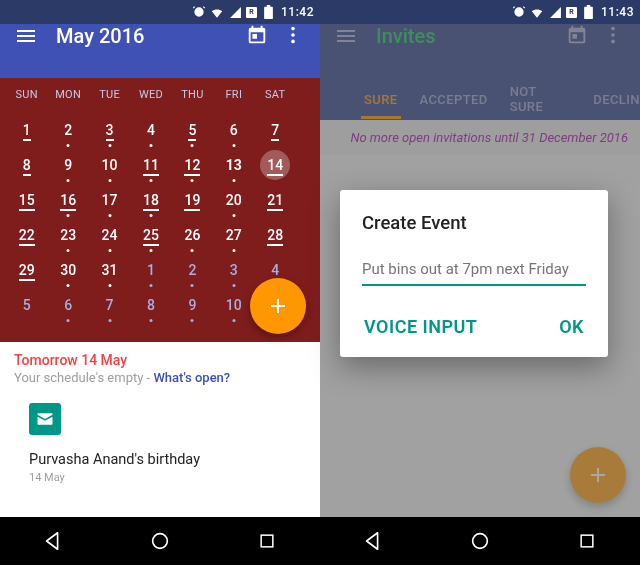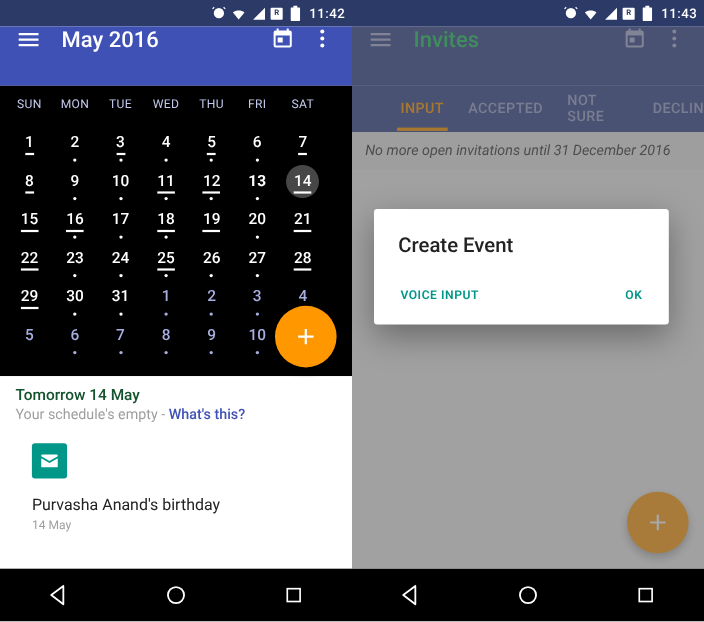--- a/index.html
+++ b/index.html
@@ -13,21 +13,21 @@
   .statusbar .rbox { width:11px; height:11px; background:#fff; color:#2b3a67; font-size:7px; font-weight:700; display:flex; align-items:center; justify-content:center; border-radius:1px; }
 
   
   .appbar { height: 54px; background: #3f51b5; color: #fff; display: flex; padding: 0 8px; }
   .appbar.dim { background: #3a4a8f; color: #22c55e; }
   .appbar .ham { width:24px; height:24px; margin-right:18px; margin-left:6px; }
   .appbar .title { font-size: 20px; font-weight: 500; flex: 1; }
   .appbar .rico { width:24px; height:24px; margin: 0 6px; }
 
   
-  .calwrap { background:#000000; color:#fff; padding: 4px 24px 18px 6px; }
+  .calwrap { background:#7f1d1d; color:#fff; padding: 4px 24px 18px 6px; }
   .dowrow { display:flex; }
   .dowrow .cell, .row .cell { flex:1; text-align:center; }
   .dowrow .cell { font-size:11px; color:#c3c9ec; padding:6px 0 10px 0; font-weight:400; letter-spacing:0.3px; }
   .row { display:flex; margin: 3px 0; }
   .row .cell { position:relative; height:32px; display:flex; align-items:center; justify-content:center; }
   .daynum { font-size:14px; font-weight:500; position:relative; display:inline-block; }
   .ul .daynum::after { content:""; position:absolute; left:0; right:0; bottom:-3px; height:2px; background:#fff; }
   .dot .daynum::before { content:""; position:absolute; left:50%; transform:translateX(-50%); bottom:-9px; width:3px; height:3px; background:#fff; border-radius:50%; }
   .dim-day .daynum { color:#a7aee0; }
   .dim-day.dot .daynum::before { background:#a7aee0; }
@@ -37,45 +37,45 @@
   
   .fab { position:absolute; width:56px; height:56px; background:#ff9800; border-radius:50%; display:flex; align-items:center; justify-content:center; box-shadow:0 4px 8px rgba(0,0,0,0.3); }
   .fab.left { right:14px; top:278px; }
   .fab.right { right:14px; bottom:62px; }
   .fab.right.dim { opacity:0.9; }
   .fab .plus { color:#fff; }
 
   
   .list { flex:1; background:#fff; overflow:hidden; }
   .tomorrow { padding:10px 14px 2px 14px; }
-  .tomorrow .line1 { font-size:14px; font-weight:500; color:#14532d; }
+  .tomorrow .line1 { font-size:14px; font-weight:500; color:#ef4444; }
   .tomorrow .line2 { font-size:13px; color:#9e9e9e; margin-top:2px; }
   .tomorrow .line2 .whats { color:#3f51b5; font-weight:500; }
   .event { display:flex; align-items:flex-start; padding:14px 29px; gap:16px;flex-direction:column; }
   .envico { width:32px; height:32px; background:#009688; border-radius:3px; display:flex; align-items:center; justify-content:center; margin-top:2px; }
   .event .etitle { font-size:14.5px; color:#222; }
   .event .edate { font-size:11px; color:#9e9e9e; margin-top:3px; }
 
   
   .tabs { background:#3a4a8f; height:42px; display:flex; align-items:center; padding-left:44px; gap:22px; font-size:13px; font-weight:500; letter-spacing:0.4px; }
   .tab { color:#9aa3cf; position:relative; }
   .tab.active { color:#ff9800; }
   .tab.active::after { content:""; position:absolute; left:-3px; right:-3px; bottom:-12px; height:3px; background:#ff9800; }
-  .msgstrip { background:#e8e8e8; font-style:italic; font-size:13px; color:#404040; padding:10px 12px; text-align:left; }
+  .msgstrip { background:#e8e8e8; font-style:italic; font-size:13px; color:#a21caf; padding:10px 12px; text-align:right; }
   .rightbody { flex:1; background:#eeeeee; }
 
   .scrim { position:absolute; top:24px; left:0; right:0; bottom:48px; background:rgba(90,90,90,0.52); }
 
   
   .dialog { position:absolute; left:20px; right:32px; top:190px; background:#fff; border-radius:3px; box-shadow:0 10px 30px rgba(0,0,0,0.35); padding:22px 22px 14px 22px; }
   .dialog .dtitle { font-size:18.5px; font-weight:500; color:#222; margin-bottom:22px; }
   .dialog .field { position:relative; margin-bottom:24px; }
   .dialog .input { width:100%; border:none; border-bottom:2px solid #009688; font-size:15px; color:#bdbdbd; padding:4px 0 6px 0; outline:none; background:transparent; }
   .dialog .actions { display:flex; justify-content:space-between; align-items:center; }
-  .dialog .actbtn { font-size:11px; font-weight:600; color:#009688; letter-spacing:0.5px; padding:6px 2px; }
+  .dialog .actbtn { font-size:18px; font-weight:600; color:#009688; letter-spacing:0.5px; padding:6px 2px; }
 
   
   .navbar { height:48px; background:#000; display:flex; align-items:center; justify-content:space-around; }
   .navbar .nbtn { width:26px; height:26px; display:flex; align-items:center; justify-content:center; }
 
   svg { display:block; }
 </style>
 </head>
 <body>
 
@@ -276,21 +276,21 @@
             <span class="daynum">11</span>
           </div>
         </div>
       </div>
   </div>
 
   <div class="list">
     <div class="tomorrow">
       <div class="line1">Tomorrow  14 May</div>
       <div class="line2">
-        <span>Your schedule's empty - </span><span class="whats">What's this?</span>
+        <span>Your schedule's empty - </span><span class="whats">What's open?</span>
       </div>
     </div>
     <div class="event">
       <span class="envico">
           <svg width="20" height="20" viewBox="0 0 24 24" fill="#fff">
             <path d="M4 5h16a1 1 0 011 1v1l-9 5-9-5V6a1 1 0 011-1zm-1 4.2l9 5 9-5V18a1 1 0 01-1 1H4a1 1 0 01-1-1z"></path>
           </svg>
         </span>
       <div>
         <div class="etitle">Purvasha Anand's birthday</div>
@@ -367,41 +367,44 @@
     <span class="rico">
         <svg width="22" height="22" viewBox="0 0 24 24" fill="#aab1d4">
           <circle cx="12" cy="5" r="2"></circle>
           <circle cx="12" cy="12" r="2"></circle>
           <circle cx="12" cy="19" r="2"></circle>
         </svg>
       </span>
   </div>
 
   <div class="tabs" id="tabs-right">
-      <span class="tab active">INPUT</span>
+      <span class="tab active">SURE</span>
       <span class="tab">ACCEPTED</span>
       <span class="tab">NOT SURE</span>
       <span class="tab">DECLIN</span>
     </div>
 
   <div class="msgstrip">No more open invitations until 31 December 2016</div>
   <div class="rightbody"></div>
 
   <div class="fab right dim">
     <span class="plus">
         <svg width="24" height="24" viewBox="0 0 24 24" fill="#fff">
           <path d="M11 5h2v6h6v2h-6v6h-2v-6H5v-2h6z"></path>
         </svg>
       </span>
   </div>
 
   <div class="scrim"></div>
 
   <div class="dialog">
     <div class="dtitle">Create Event</div>
+    <div class="field">
+      <input class="input" value="" style="color: rgb(189, 189, 189);" placeholder="Put bins out at 7pm next Friday">
+    </div>
     <div class="actions">
       <span class="actbtn">VOICE INPUT</span>
       <span class="actbtn">OK</span>
     </div>
   </div>
 
   <div class="navbar">
     <span class="nbtn">
         <svg width="22" height="22" viewBox="0 0 24 24" fill="none" stroke="#fff" stroke-width="1.8">
           <path d="M17 3 5 12l12 9z" stroke-linejoin="round"></path>

